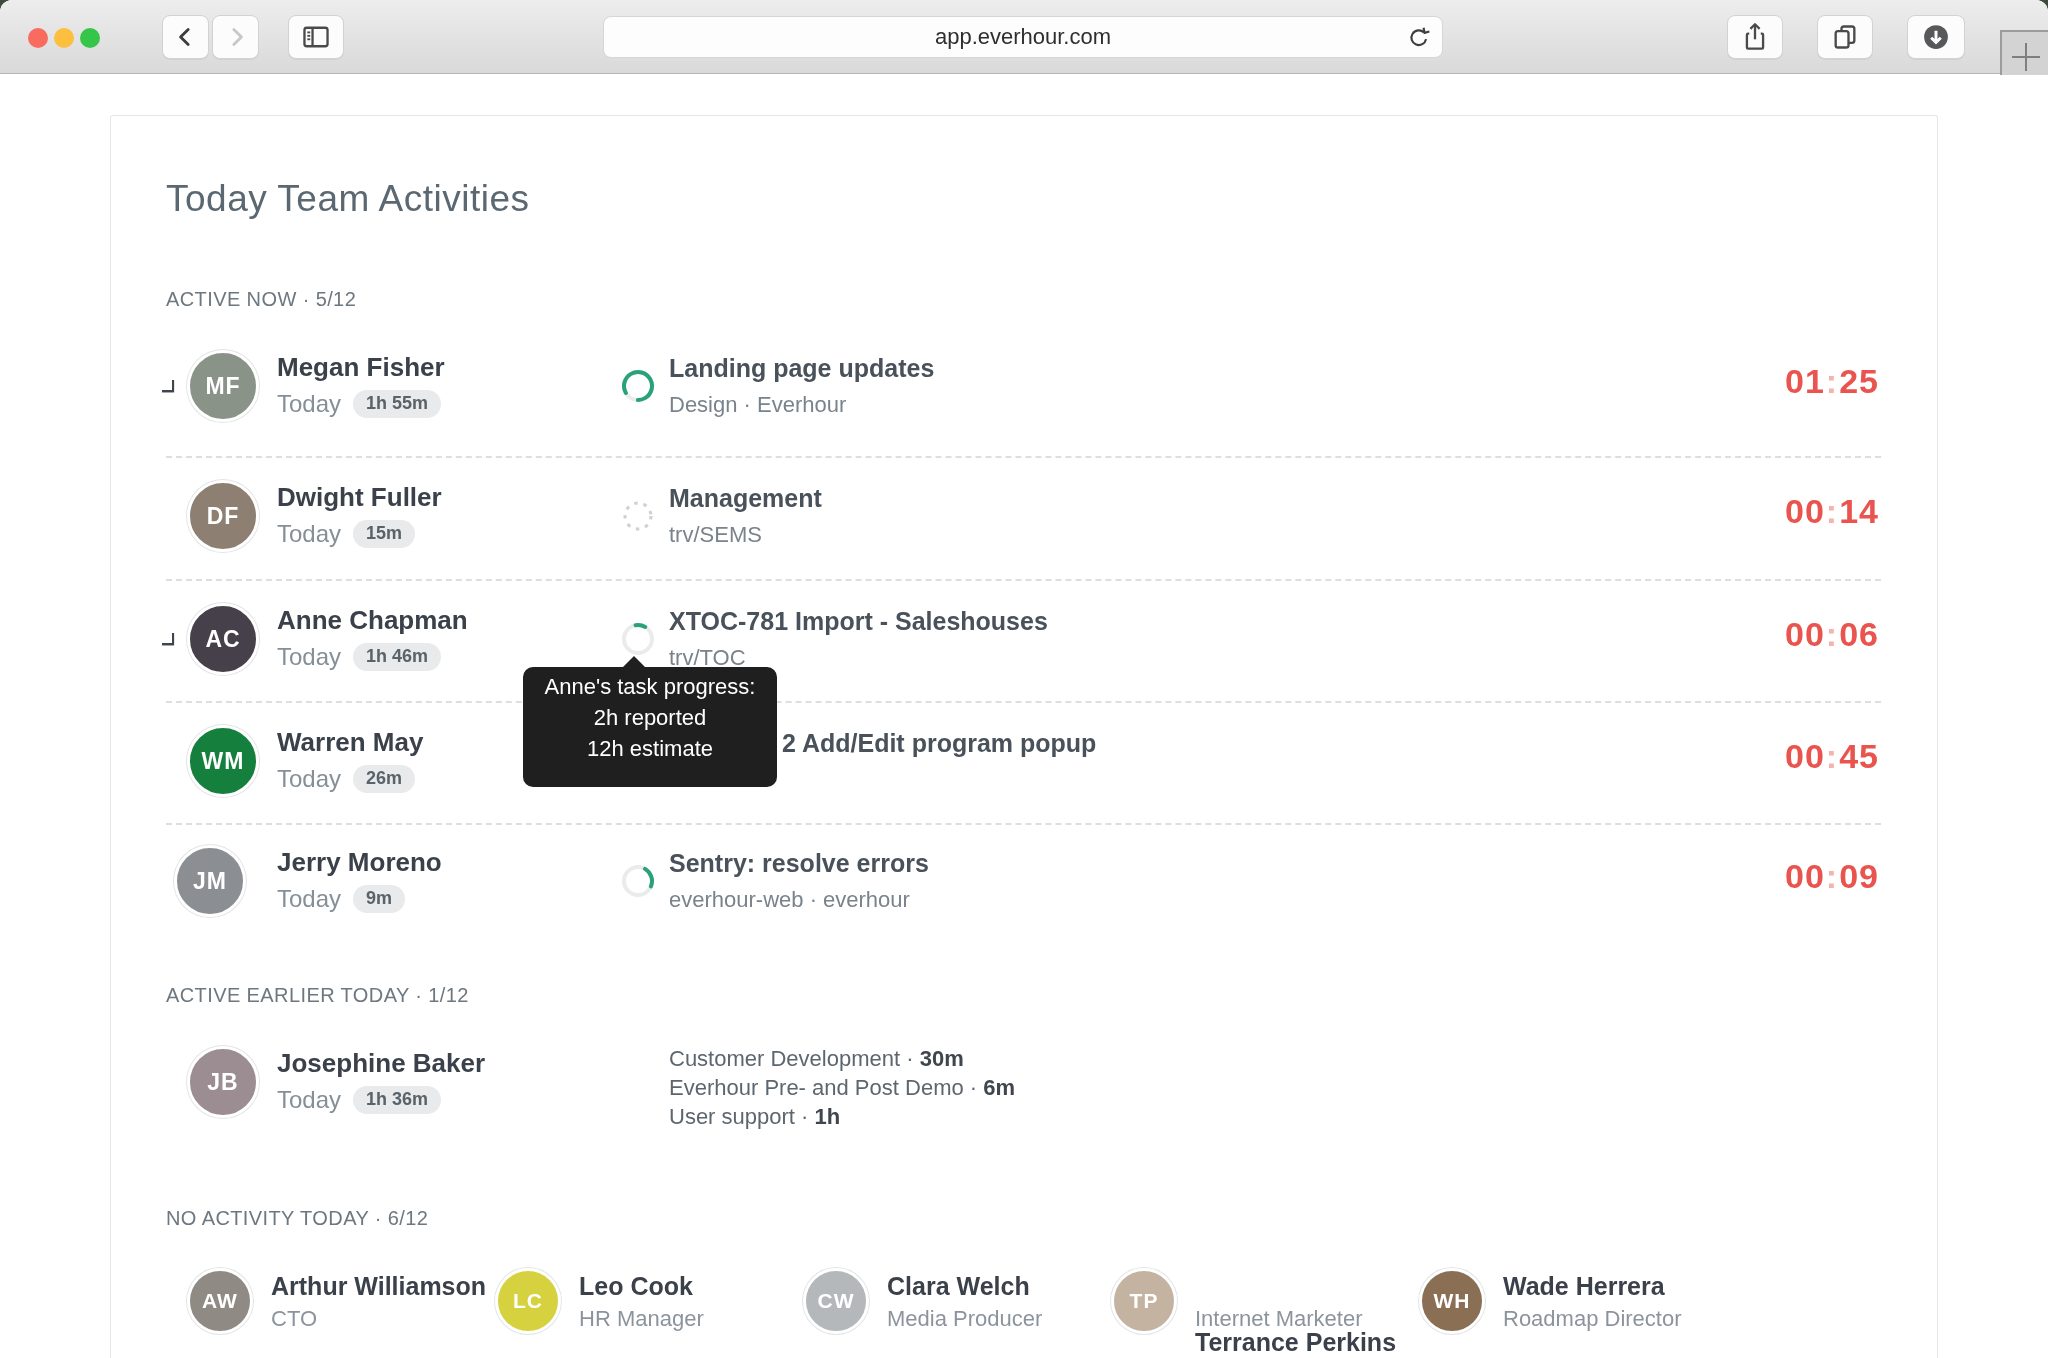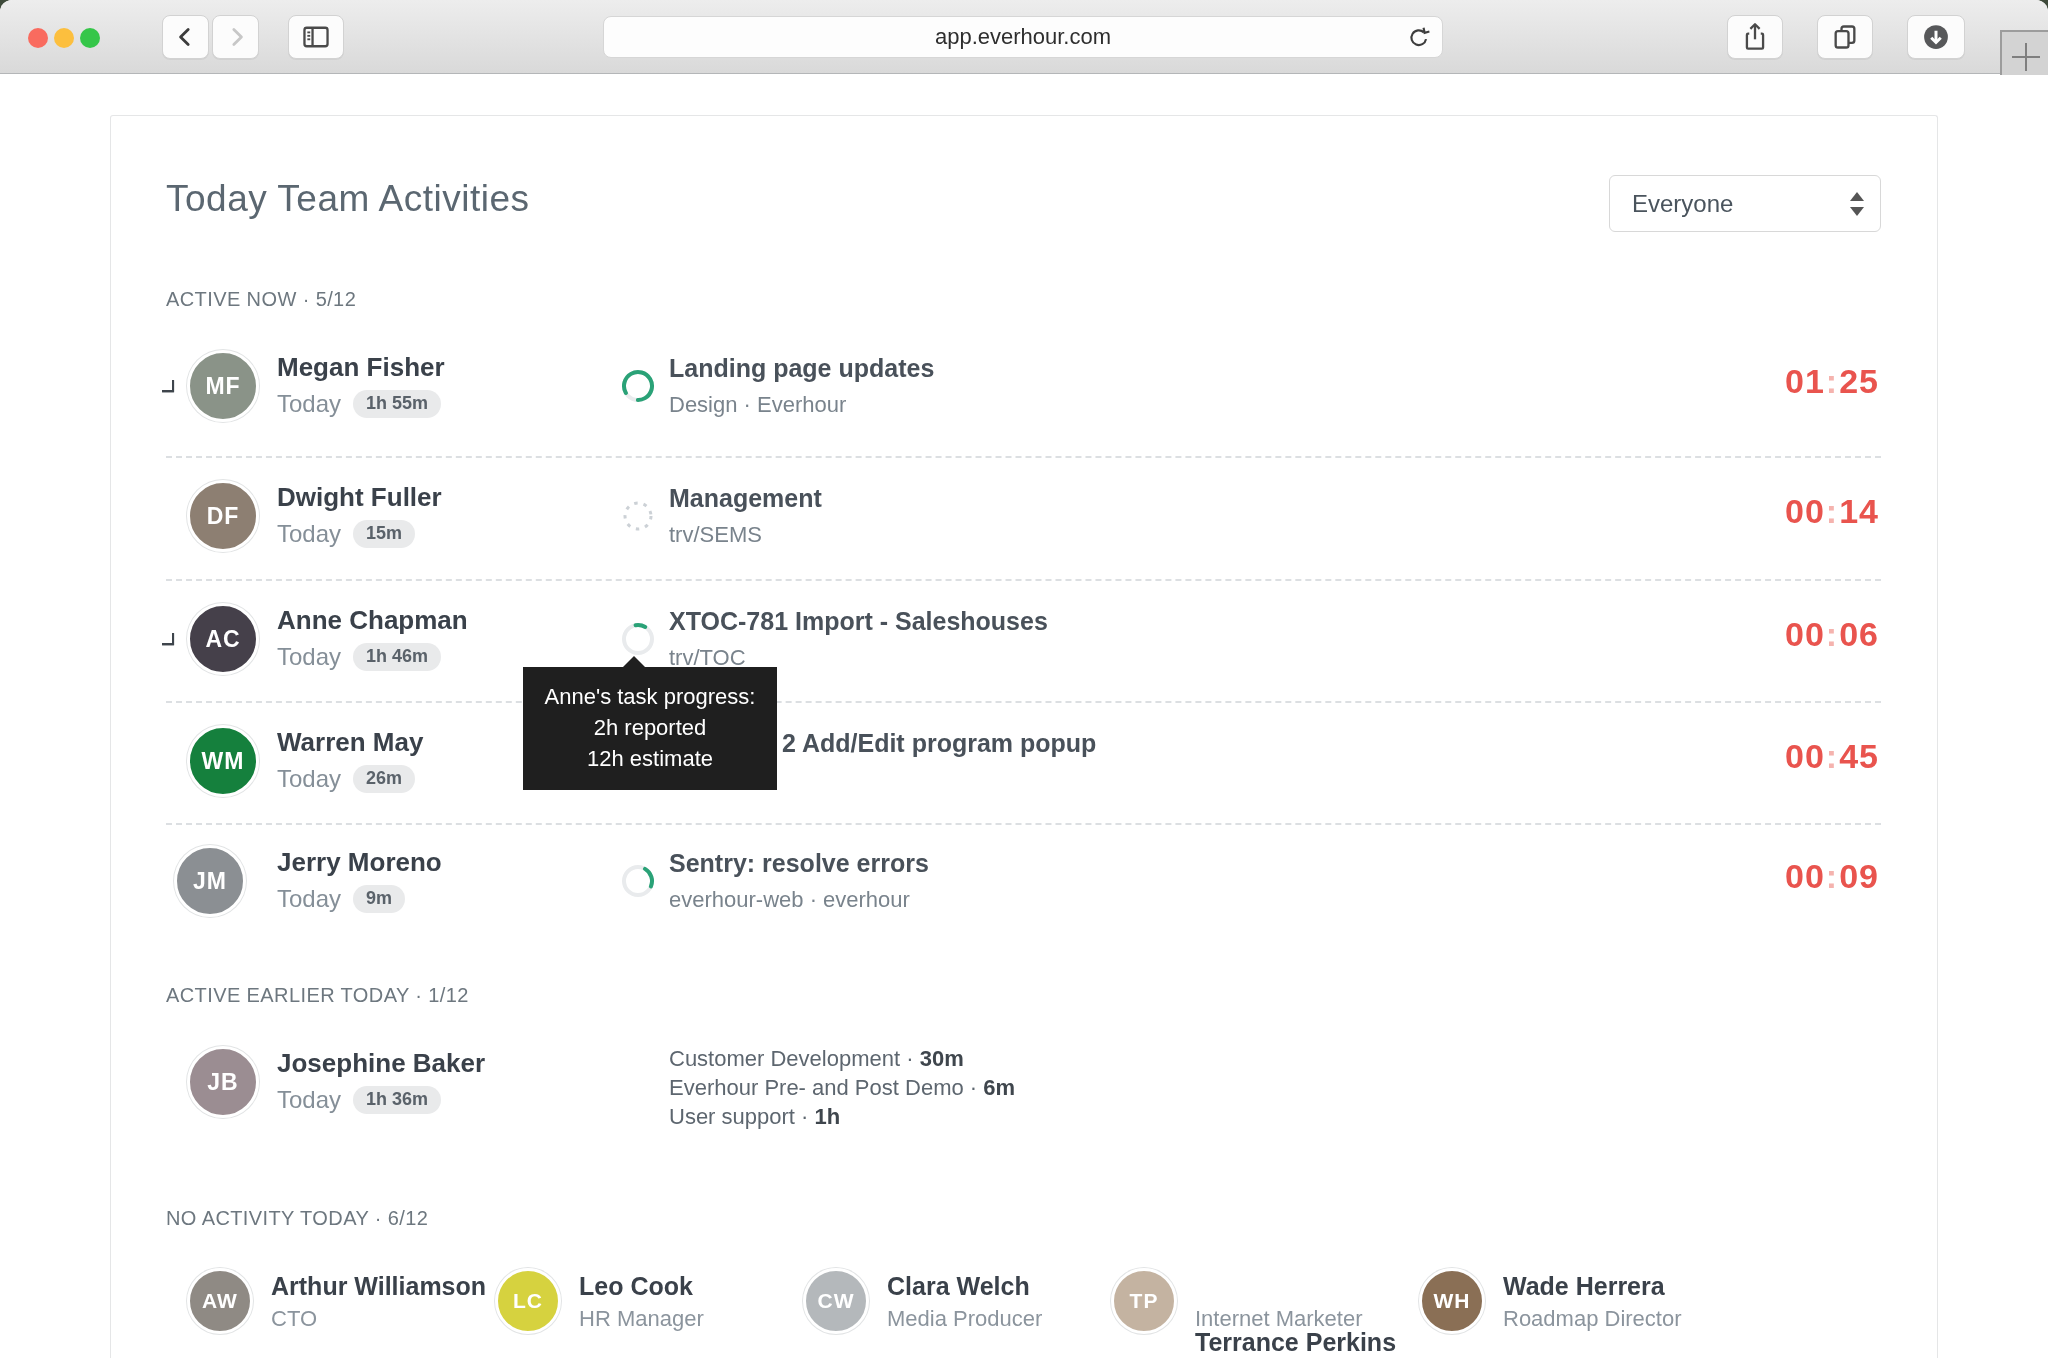--- a/index.html
+++ b/index.html
@@ -64,22 +64,22 @@
   .meta .date { font-size:24px; color:#858f98; }
   .badge { background:#e9eaeb; border-radius:14px; padding:3px 13px 4px;
            font-size:18px; font-weight:700; color:#5a626a; }
   .ticon { position:absolute; left:510px; width:34px; height:34px; }
   .ttitle { position:absolute; left:558px; font-size:25px; font-weight:700; color:#49515a; }
   .tsub   { position:absolute; left:558px; font-size:22px; color:#79838c; }
   .timer { position:absolute; right:58px; font-size:34px; color:#e9544e; letter-spacing:1px;font-weight:bold; }
   .timer .col { color:#f5b3ae; padding:0 1px; }
 
   .tooltip { position:absolute; left:412px; top:551px; width:254px; min-height:120px;
-             background:#1f1f1f; border-radius:0; color:#fff; text-align:center;
-             padding:14px 10px 16px; z-index:40; font-size:22px; line-height:31px; }
+             background:#1f1f1f; border-radius:10px; color:#fff; text-align:center;
+             padding:4px 10px 16px; z-index:40; font-size:22px; line-height:31px; }
   .tooltip:before { content:""; position:absolute; left:100px; top:-11px; width:0; height:0;
                     border-left:11px solid transparent; border-right:11px solid transparent;
                     border-bottom:11px solid #1f1f1f; }
 
   .tasklines { position:absolute; left:558px; font-size:22px; color:#5d666f; line-height:29px; }
   .tasklines b { color:#3f464d; }
 
   .pcard .role { position:absolute; font-size:22px; color:#8b949d; }
   .pcard .pname { position:absolute; font-size:25px; font-weight:700; color:#3a414a; }
 </style>
@@ -144,27 +144,20 @@
       </svg>
     </div>
     <div class="newtab"></div>
   </div>
 
   <div class="content">
     <div class="card">
 
       <div class="page-title">Today Team Activities</div>
 
-      <div class="filter">
-        <span>Everyone</span>
-        <span class="arrows">
-            <i class="up"></i>
-            <i class="dn"></i>
-          </span>
-      </div>
 
       <div class="sec-label" style="top:172px;">ACTIVE NOW · 5/12</div>
 
       <div>
         <span class="chev" style="top:264px;transform:rotate(45deg);"></span>
         <div class="avatar" style="left: 76px; top: 234px; background-color: rgb(138, 147, 136);">MF</div>
         <div class="uname" style="left:166px;top:236px;">Megan Fisher</div>
         <div class="meta" style="left:166px;top:274px;">
           <span class="date">Today</span>
           <span class="badge">1h 55m</span>

